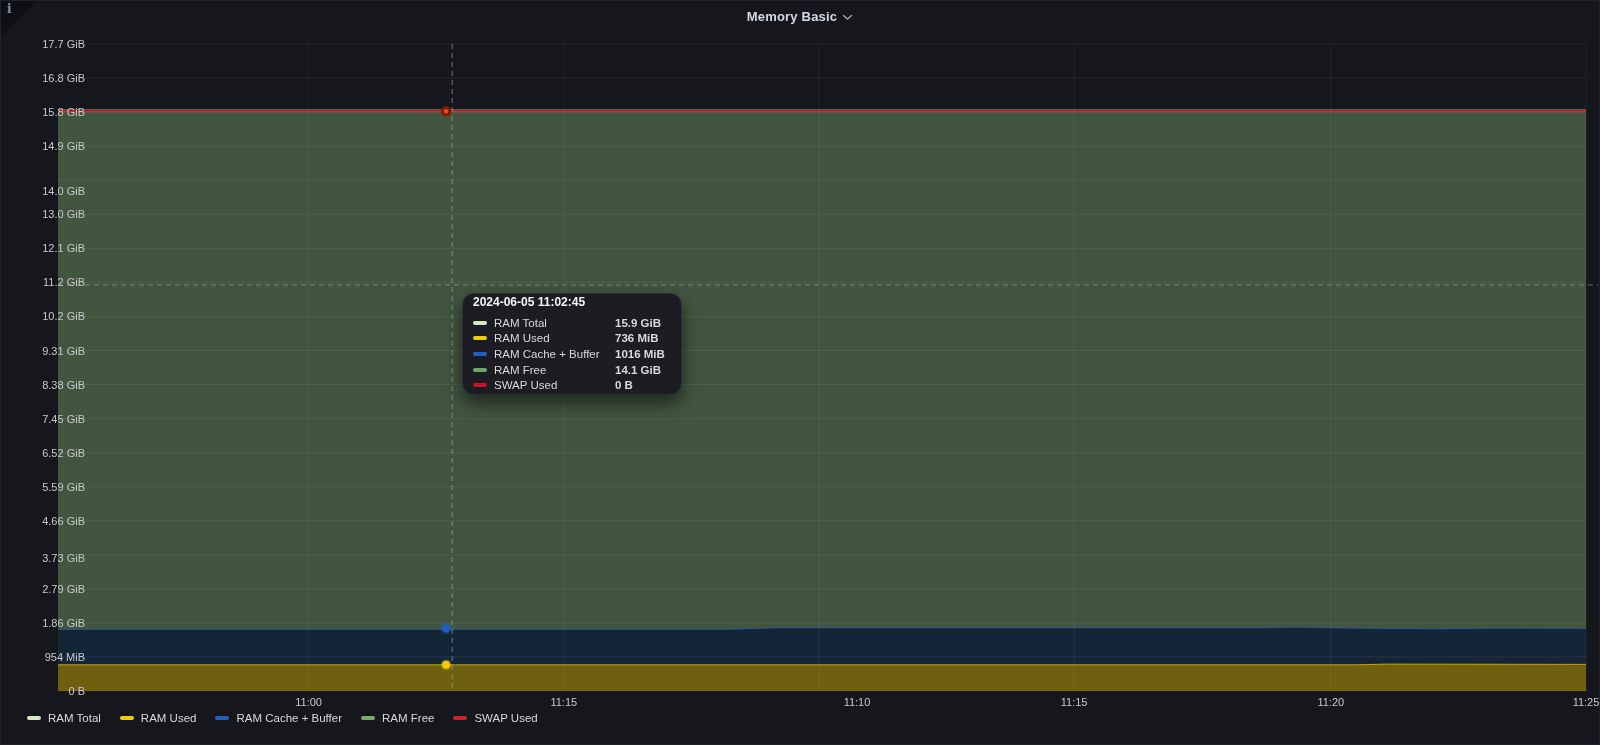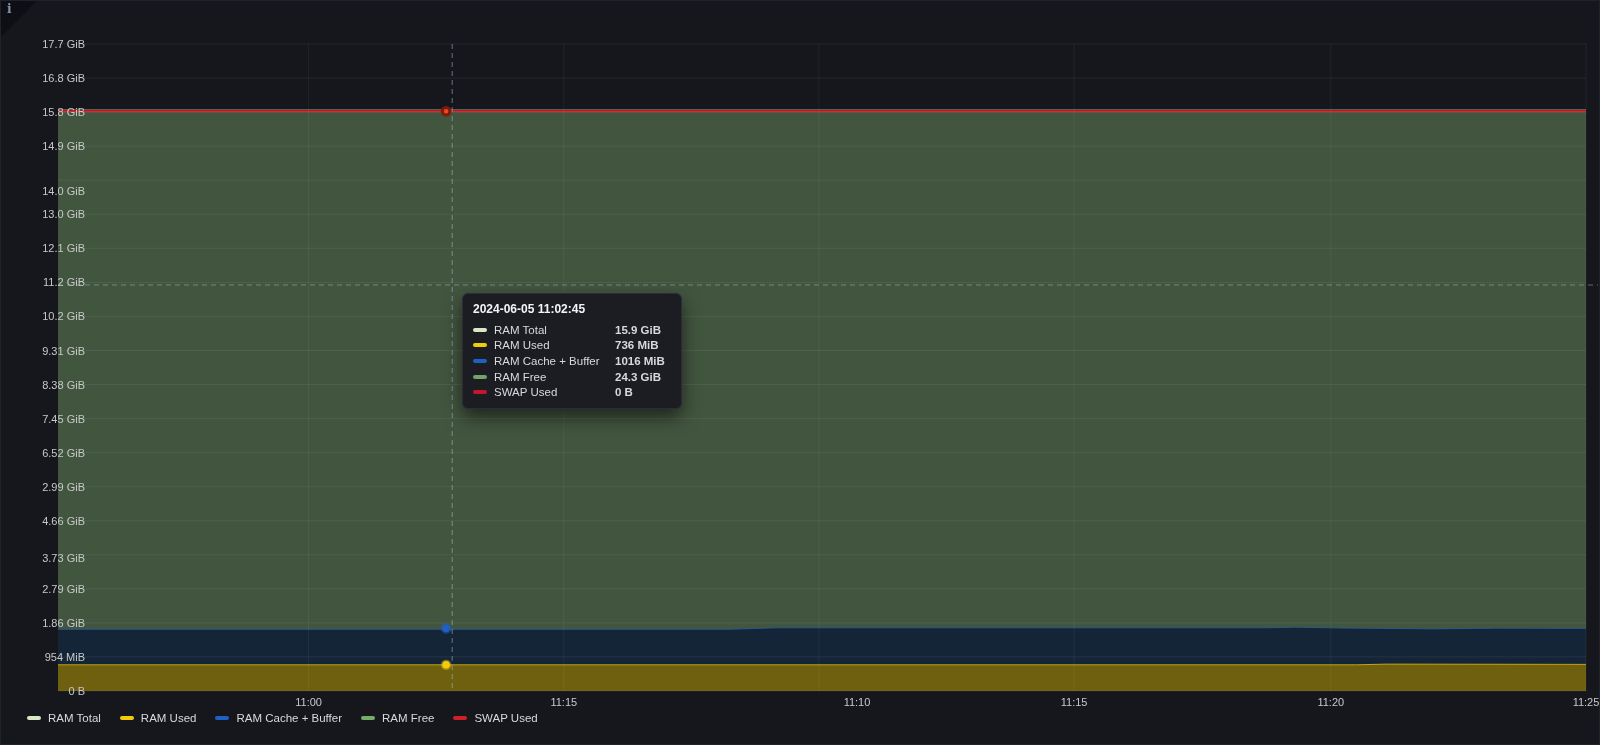--- a/index.html
+++ b/index.html
@@ -8,35 +8,43 @@
   .panel-header{position:absolute;top:0;left:0;right:0;height:30px;display:flex;align-items:center;justify-content:center;gap:5px;cursor:pointer;}
   .panel-title{font-size:13px;font-weight:700;color:#d3d9e3;letter-spacing:.2px;}
   .chevron{display:inline-flex;margin-top:2px;}
   .corner-triangle{position:absolute;top:0;left:0;width:0;height:0;border-top:36px solid rgba(5,6,10,0.45);border-right:36px solid transparent;}
   .corner-i{position:absolute;top:1px;left:6px;font-family:"DejaVu Serif",serif;font-weight:700;font-size:12px;color:#8492ad;}
   .ylab{position:absolute;left:0;width:48px;text-align:right;font-size:11px;color:#c7c8ca;line-height:12px;margin-left:36px;}
   .xlab{position:absolute;top:695px;transform:translateX(-50%);font-size:11px;color:#c7c8ca;}
   .legend{position:absolute;left:26px;top:711px;display:flex;align-items:center;gap:19px;}
   .legend-item{display:flex;align-items:center;gap:7px;font-size:11.5px;font-weight:500;color:#d8d9da;cursor:pointer;}
   .swatch{width:14px;height:4px;border-radius:2px;flex:0 0 auto;}
-  .tooltip{position:absolute;left:461px;top:292px;width:198px;background:#1b1d23;border:1px solid #2b2e37;border-radius:6px;box-shadow:0 8px 18px rgba(0,0,0,0.55);padding:8px 10px;z-index:6;}
+  .tooltip{position:absolute;left:461px;top:292px;width:198px;background:#1b1d23;border:1px solid #2b2e37;border-radius:12px;box-shadow:0 8px 18px rgba(0,0,0,0.55);padding:1px 10px;z-index:6;}
   .tooltip-title{font-size:12px;font-weight:700;color:#f3f4f5;margin-bottom:6px;white-space:nowrap;}
   .trow{display:flex;align-items:center;gap:7px;height:15.6px;font-size:11.5px;color:#d8d9da;white-space:nowrap;}
   .trow .lbl{flex:1;}
   .trow .val{width:56px;text-align:left;font-weight:bold;}
   svg.chart{position:absolute;left:0;top:0;}
 </style>
 </head>
 <body>
 
 <div class="panel">
 
   <div class="corner-triangle"></div>
   <span class="corner-i">i</span>
 
+  <div class="panel-header">
+    <span class="panel-title">Memory Basic</span>
+    <span class="chevron">
+      <svg width="11" height="7" viewBox="0 0 11 7">
+          <polyline points="1.5,1.5 5.5,5 9.5,1.5" fill="none" stroke="#9aa0a8" stroke-width="1.6" stroke-linecap="round" stroke-linejoin="round"></polyline>
+        </svg>
+    </span>
+  </div>
 
   <svg class="chart" id="chart" width="1600" height="745">
       <rect x="57" y="110.3" width="1528" height="579.7" fill="#42553f"></rect>
       <path d="M57.0,628.3 L729.3,628.3 L775.2,626.8 L1264.1,626.8 L1294.7,626.2 L1340.5,627.0 L1432.2,627.9 L1493.3,627.2 L1585.0,627.4 L1585,690 L57,690 Z" fill="#152538"></path>
       <path d="M57.0,628.3 L729.3,628.3 L775.2,626.8 L1264.1,626.8 L1294.7,626.2 L1340.5,627.0 L1432.2,627.9 L1493.3,627.2 L1585.0,627.4" fill="none" stroke="#2a5a94" stroke-width="1" opacity="0.9"></path>
       <path d="M57.0,663.8 L1355.8,663.8 L1386.4,663.1 L1585.0,663.4 L1585,690 L57,690 Z" fill="#6f6010"></path>
       <path d="M57.0,663.8 L1355.8,663.8 L1386.4,663.1 L1585.0,663.4" fill="none" stroke="#d8b40e" stroke-width="1" opacity="0.85"></path>
       <line x1="57" y1="108.5" x2="1585" y2="108.5" stroke="#d8e8c5" stroke-width="1" opacity="0.35"></line>
       <line x1="57" y1="110.3" x2="1585" y2="110.3" stroke="#d2262a" stroke-width="2"></line>
       <line x1="57" y1="43.0" x2="1585" y2="43.0" stroke="rgba(255,255,255,0.065)" stroke-width="1"></line>
@@ -79,21 +87,21 @@
       <div class="ylab" style="top:139.2px">14.9 GiB</div>
       <div class="ylab" style="top:184px">14.0 GiB</div>
       <div class="ylab" style="top:207.3px">13.0 GiB</div>
       <div class="ylab" style="top:241.3px">12.1 GiB</div>
       <div class="ylab" style="top:275.4px">11.2 GiB</div>
       <div class="ylab" style="top:309.4px">10.2 GiB</div>
       <div class="ylab" style="top:343.5px">9.31 GiB</div>
       <div class="ylab" style="top:377.5px">8.38 GiB</div>
       <div class="ylab" style="top:411.6px">7.45 GiB</div>
       <div class="ylab" style="top:445.6px">6.52 GiB</div>
-      <div class="ylab" style="top:479.7px">2.99 GiB</div>
+      <div class="ylab" style="top:479.7px">5.59 GiB</div>
       <div class="ylab" style="top:513.7px">4.66 GiB</div>
       <div class="ylab" style="top:551px">3.73 GiB</div>
       <div class="ylab" style="top:581.8px">2.79 GiB</div>
       <div class="ylab" style="top:615.9px">1.86 GiB</div>
       <div class="ylab" style="top:649.9px">954 MiB</div>
       <div class="ylab" style="top:684.0px">0 B</div>
     </div>
   <div id="x-axis">
       <div class="xlab" style="left:307.6px">11:00</div>
       <div class="xlab" style="left:562.8px">11:15</div>
@@ -117,21 +125,21 @@
           <span class="val">736 MiB</span>
         </div>
         <div class="trow">
           <span class="swatch" style="background:#1f60c4"></span>
           <span class="lbl">RAM Cache + Buffer</span>
           <span class="val">1016 MiB</span>
         </div>
         <div class="trow">
           <span class="swatch" style="background:#73a368"></span>
           <span class="lbl">RAM Free</span>
-          <span class="val">24.3 GiB</span>
+          <span class="val">14.1 GiB</span>
         </div>
         <div class="trow">
           <span class="swatch" style="background:#c4162a"></span>
           <span class="lbl">SWAP Used</span>
           <span class="val">0 B</span>
         </div>
       </div>
   </div>
 
   <div class="legend" id="legend">

